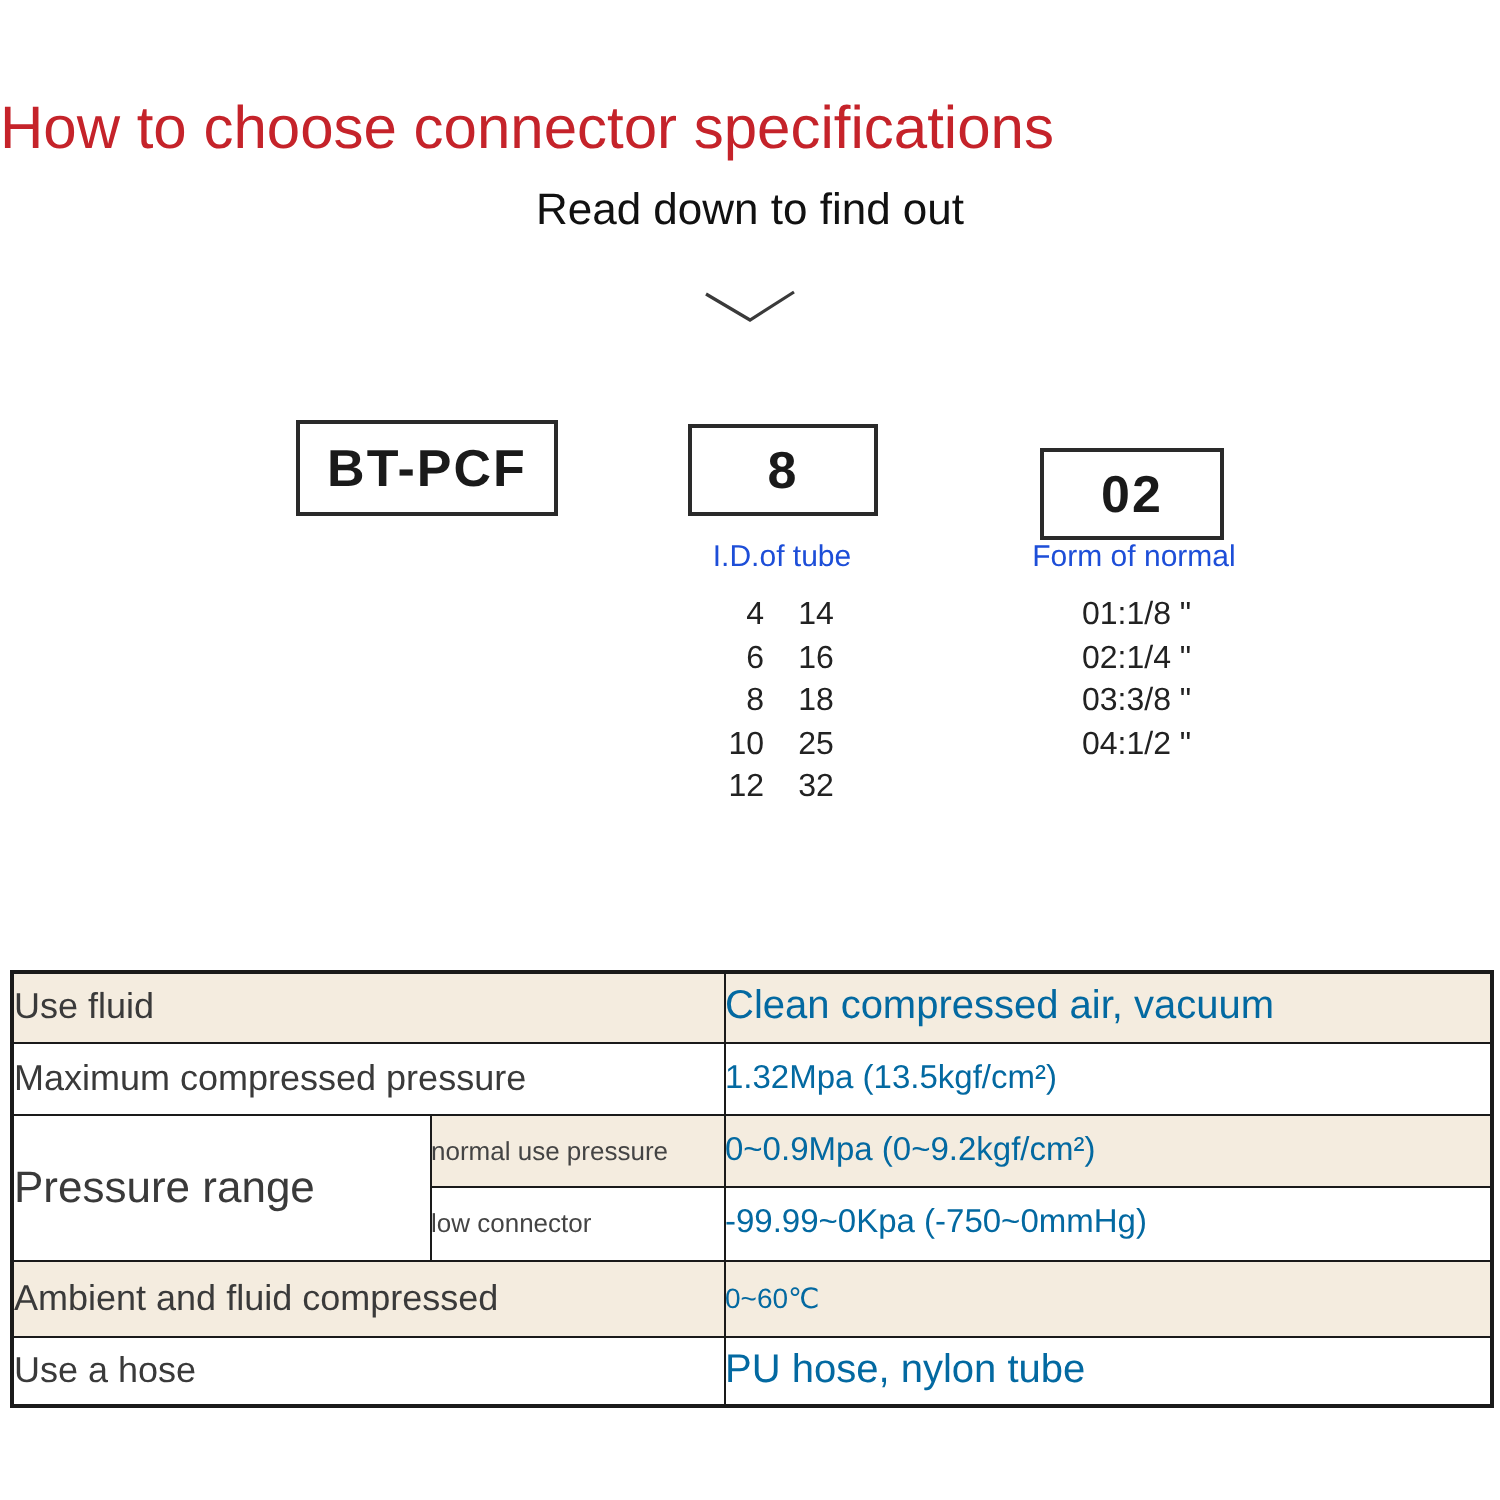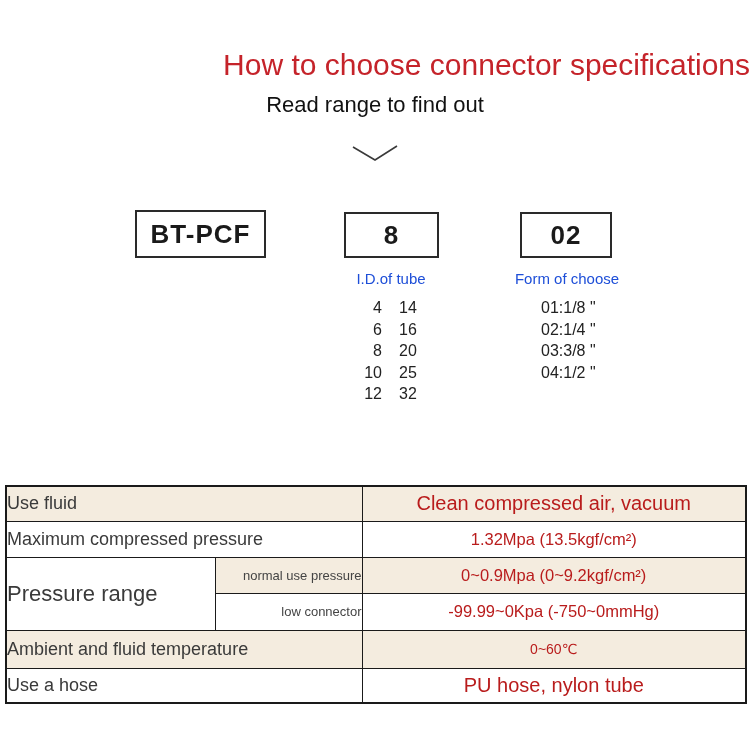--- a/index.html
+++ b/index.html
@@ -2,37 +2,37 @@
 <html><head>
 <meta charset="utf-8">
 <style>
   html,body{margin:0;padding:0;}
   body{
     width:750px;height:750px;background:#ffffff;position:relative;overflow:hidden;
     font-family:"Liberation Sans","DejaVu Sans",sans-serif;color:#222;
   }
   
   .title{
-    position:absolute;top:48px;left:0;width:750px;text-align:right;
+    position:absolute;top:48px;left:0;width:750px;text-align:left;
     font-size:30px;font-weight:400;color:#c5232a;letter-spacing:0px;
   }
   .subtitle{
     position:absolute;top:92px;left:0;width:750px;text-align:center;
     font-size:22px;font-weight:400;color:#111;
   }
   .chevron{position:absolute;top:142px;left:351px;width:48px;height:22px;}
   
   .code-box{
     position:absolute;border:2px solid #2a2a2a;background:#fff;
     display:flex;align-items:center;justify-content:center;
     font-weight:700;font-size:26px;color:#1a1a1a;letter-spacing:1px;
   }
-  #box-model{left:135px;top:210px;width:127px;height:44px;}
+  #box-model{left:148px;top:210px;width:127px;height:44px;}
   #box-id{left:344px;top:212px;width:91px;height:42px;}
-  #box-thread{left:520px;top:212px;width:88px;height:42px;}
+  #box-thread{left:520px;top:224px;width:88px;height:42px;}
   .caption{
     position:absolute;top:270px;width:160px;text-align:center;
     font-size:15px;color:#1d4ed8;
   }
   #caption-id{left:311px;}
   #caption-thread{left:487px;}
   
   .tube-list{position:absolute;left:340px;top:297px;width:100px;}
   .tube-row{display:flex;justify-content:center;gap:14px;line-height:21.6px;font-size:16px;color:#222;}
   .tube-row .c1{width:22px;text-align:right;}
@@ -40,59 +40,59 @@
   .thread-list{position:absolute;left:541px;top:297px;width:120px;}
   .thread-item{line-height:21.6px;font-size:16px;color:#222;white-space:pre;}
   
   table.spec{
     position:absolute;top:485px;left:5px;width:740px;
     border-collapse:collapse;border:2px solid #1a1a1a;table-layout:fixed;
   }
   table.spec td{border:1px solid #1a1a1a;padding:0;overflow:hidden;}
   td.lbl{padding-left:28px;font-size:18px;color:#3a3a3a;}
   td.lbl-big{font-size:22px;}
-  td.sub{text-align:right;font-size:13px;color:#444;}
-  td.val{text-align:center;color:#b91c1c;}
+  td.sub{text-align:left;font-size:13px;color:#444;}
+  td.val{text-align:left;color:#0369a1;}
   .v-lg{font-size:20px;color:#333;}
   .v-md{font-size:16.5px;margin-left:40px;}
   .v-sm{font-size:14px;}
   .bg{background:#f4ecdf;}
   tr.h35{height:35px;} tr.h36{height:36px;} tr.h37{height:37px;} tr.h38{height:38px;}
 </style>
 </head>
 <body>
 
 <div class="title">How to choose connector specifications</div>
-<div class="subtitle">Read range to find out</div>
+<div class="subtitle">Read down to find out</div>
 
 <div class="chevron">
   <svg width="48" height="22" viewBox="0 0 48 22">
     <polyline points="2,5 24,18 46,4" fill="none" stroke="#3a3a3a" stroke-width="1.6"></polyline>
   </svg>
 </div>
 
 <div class="code-box" id="box-model">BT-PCF</div>
 <div class="code-box" id="box-id">8</div>
 <div class="code-box" id="box-thread">02</div>
 
 <div class="caption" id="caption-id">I.D.of tube</div>
-<div class="caption" id="caption-thread">Form of choose</div>
+<div class="caption" id="caption-thread">Form of normal</div>
 
 <div class="tube-list">
   <div class="tube-row">
     <span class="c1">4</span>
     <span class="c2">14</span>
   </div>
   <div class="tube-row">
     <span class="c1">6</span>
     <span class="c2">16</span>
   </div>
   <div class="tube-row">
     <span class="c1">8</span>
-    <span class="c2">20</span>
+    <span class="c2">18</span>
   </div>
   <div class="tube-row">
     <span class="c1">10</span>
     <span class="c2">25</span>
   </div>
   <div class="tube-row">
     <span class="c1">12</span>
     <span class="c2">32</span>
   </div>
 </div>
@@ -122,21 +122,21 @@
   <tr class="h36">
     <td class="lbl lbl-big" rowspan="2">Pressure range</td>
     <td class="sub bg">normal use pressure</td>
     <td class="val v-md bg">0~0.9Mpa (0~9.2kgf/cm²)</td>
   </tr>
   <tr class="h37">
     <td class="sub">low connector</td>
     <td class="val v-md">-99.99~0Kpa (-750~0mmHg)</td>
   </tr>
   <tr class="h38">
-    <td class="lbl bg" colspan="2">Ambient and fluid temperature</td>
+    <td class="lbl bg" colspan="2">Ambient and fluid compressed</td>
     <td class="val v-sm bg">0~60℃</td>
   </tr>
   <tr class="h35">
     <td class="lbl" colspan="2">Use a hose</td>
     <td class="val v-lg">PU hose, nylon tube</td>
   </tr>
 </tbody>
   </table>
 
 </body></html>

